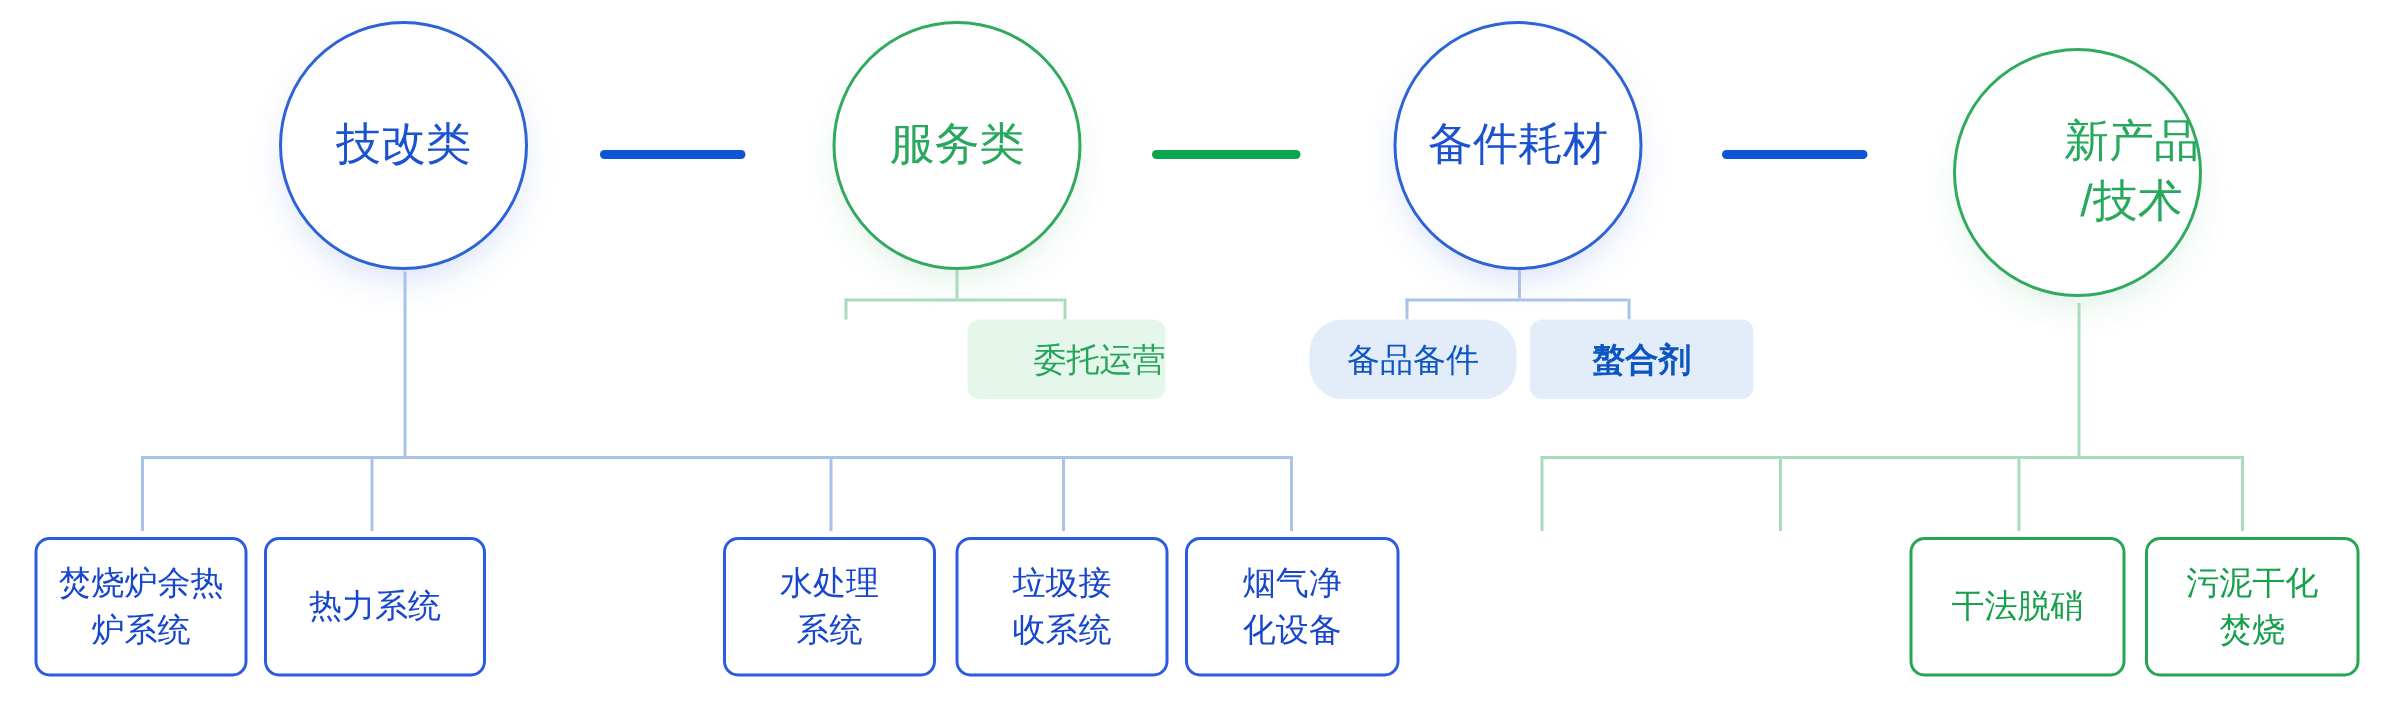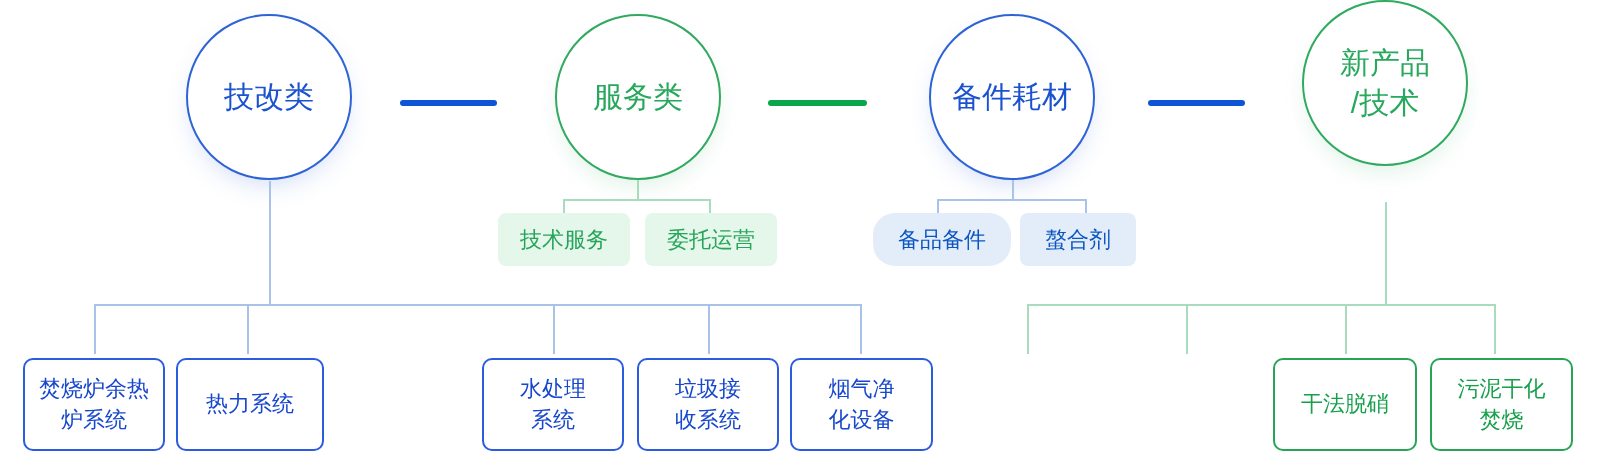--- a/index.html
+++ b/index.html
@@ -49,49 +49,46 @@
 
   <div class="circle blue" style="left:186px;top:14px;align-items:center;">
     <span>技改类</span>
   </div>
   <div class="circle green" style="left:555px;top:14px;">
     <span>服务类</span>
   </div>
   <div class="circle blue" style="left:929px;top:14px;">
     <span>备件耗材</span>
   </div>
-  <div class="circle green" style="left:1302px;top:0;">
+  <div class="circle green" style="left:1302px;top:32px;justify-content:flex-end;">
     <span>新产品
 /技术</span>
   </div>
 
   <div class="dash blue" style="left:400px;width:97px;"></div>
   <div class="dash green" style="left:768px;width:99px;"></div>
   <div class="dash blue" style="left:1148px;width:97px;"></div>
 
   <div class="vline line-green" style="left:637px;top:180px;height:19px;"></div>
   <div class="hline line-green" style="left:563px;top:199px;width:146px;"></div>
   <div class="vline line-green" style="left:563px;top:199px;height:14px;"></div>
   <div class="vline line-green" style="left:709px;top:199px;height:14px;"></div>
 
   <div class="vline line-blue" style="left:1012px;top:180px;height:19px;"></div>
   <div class="hline line-blue" style="left:937px;top:199px;width:148px;"></div>
   <div class="vline line-blue" style="left:937px;top:199px;height:14px;"></div>
   <div class="vline line-blue" style="left:1085px;top:199px;height:14px;"></div>
 
-  <div class="pill green" style="left:498px;width:132px;">
-      <span>技术服务</span>
-    </div>
-  <div class="pill green" style="left:645px;width:132px;">
+  <div class="pill green" style="left:645px;width:132px;justify-content:flex-end;">
       <span>委托运营</span>
     </div>
   <div class="pill blue" style="left:873px;width:138px;border-radius:22px;">
       <span>备品备件</span>
     </div>
-  <div class="pill blue" style="left:1020px;width:116px;">
+  <div class="pill blue" style="left:1020px;width:149px;font-weight:bold;">
       <span>螯合剂</span>
     </div>
 
   <div class="vline line-blue" style="left:269px;top:181px;height:123px;"></div>
   <div class="hline line-blue" style="left:94px;top:304px;width:768px;"></div>
   <div class="vline line-blue" style="left:94px;top:304px;height:50px;"></div>
   <div class="vline line-blue" style="left:247px;top:304px;height:50px;"></div>
   <div class="vline line-blue" style="left:553px;top:304px;height:50px;"></div>
   <div class="vline line-blue" style="left:708px;top:304px;height:50px;"></div>
   <div class="vline line-blue" style="left:860px;top:304px;height:50px;"></div>

